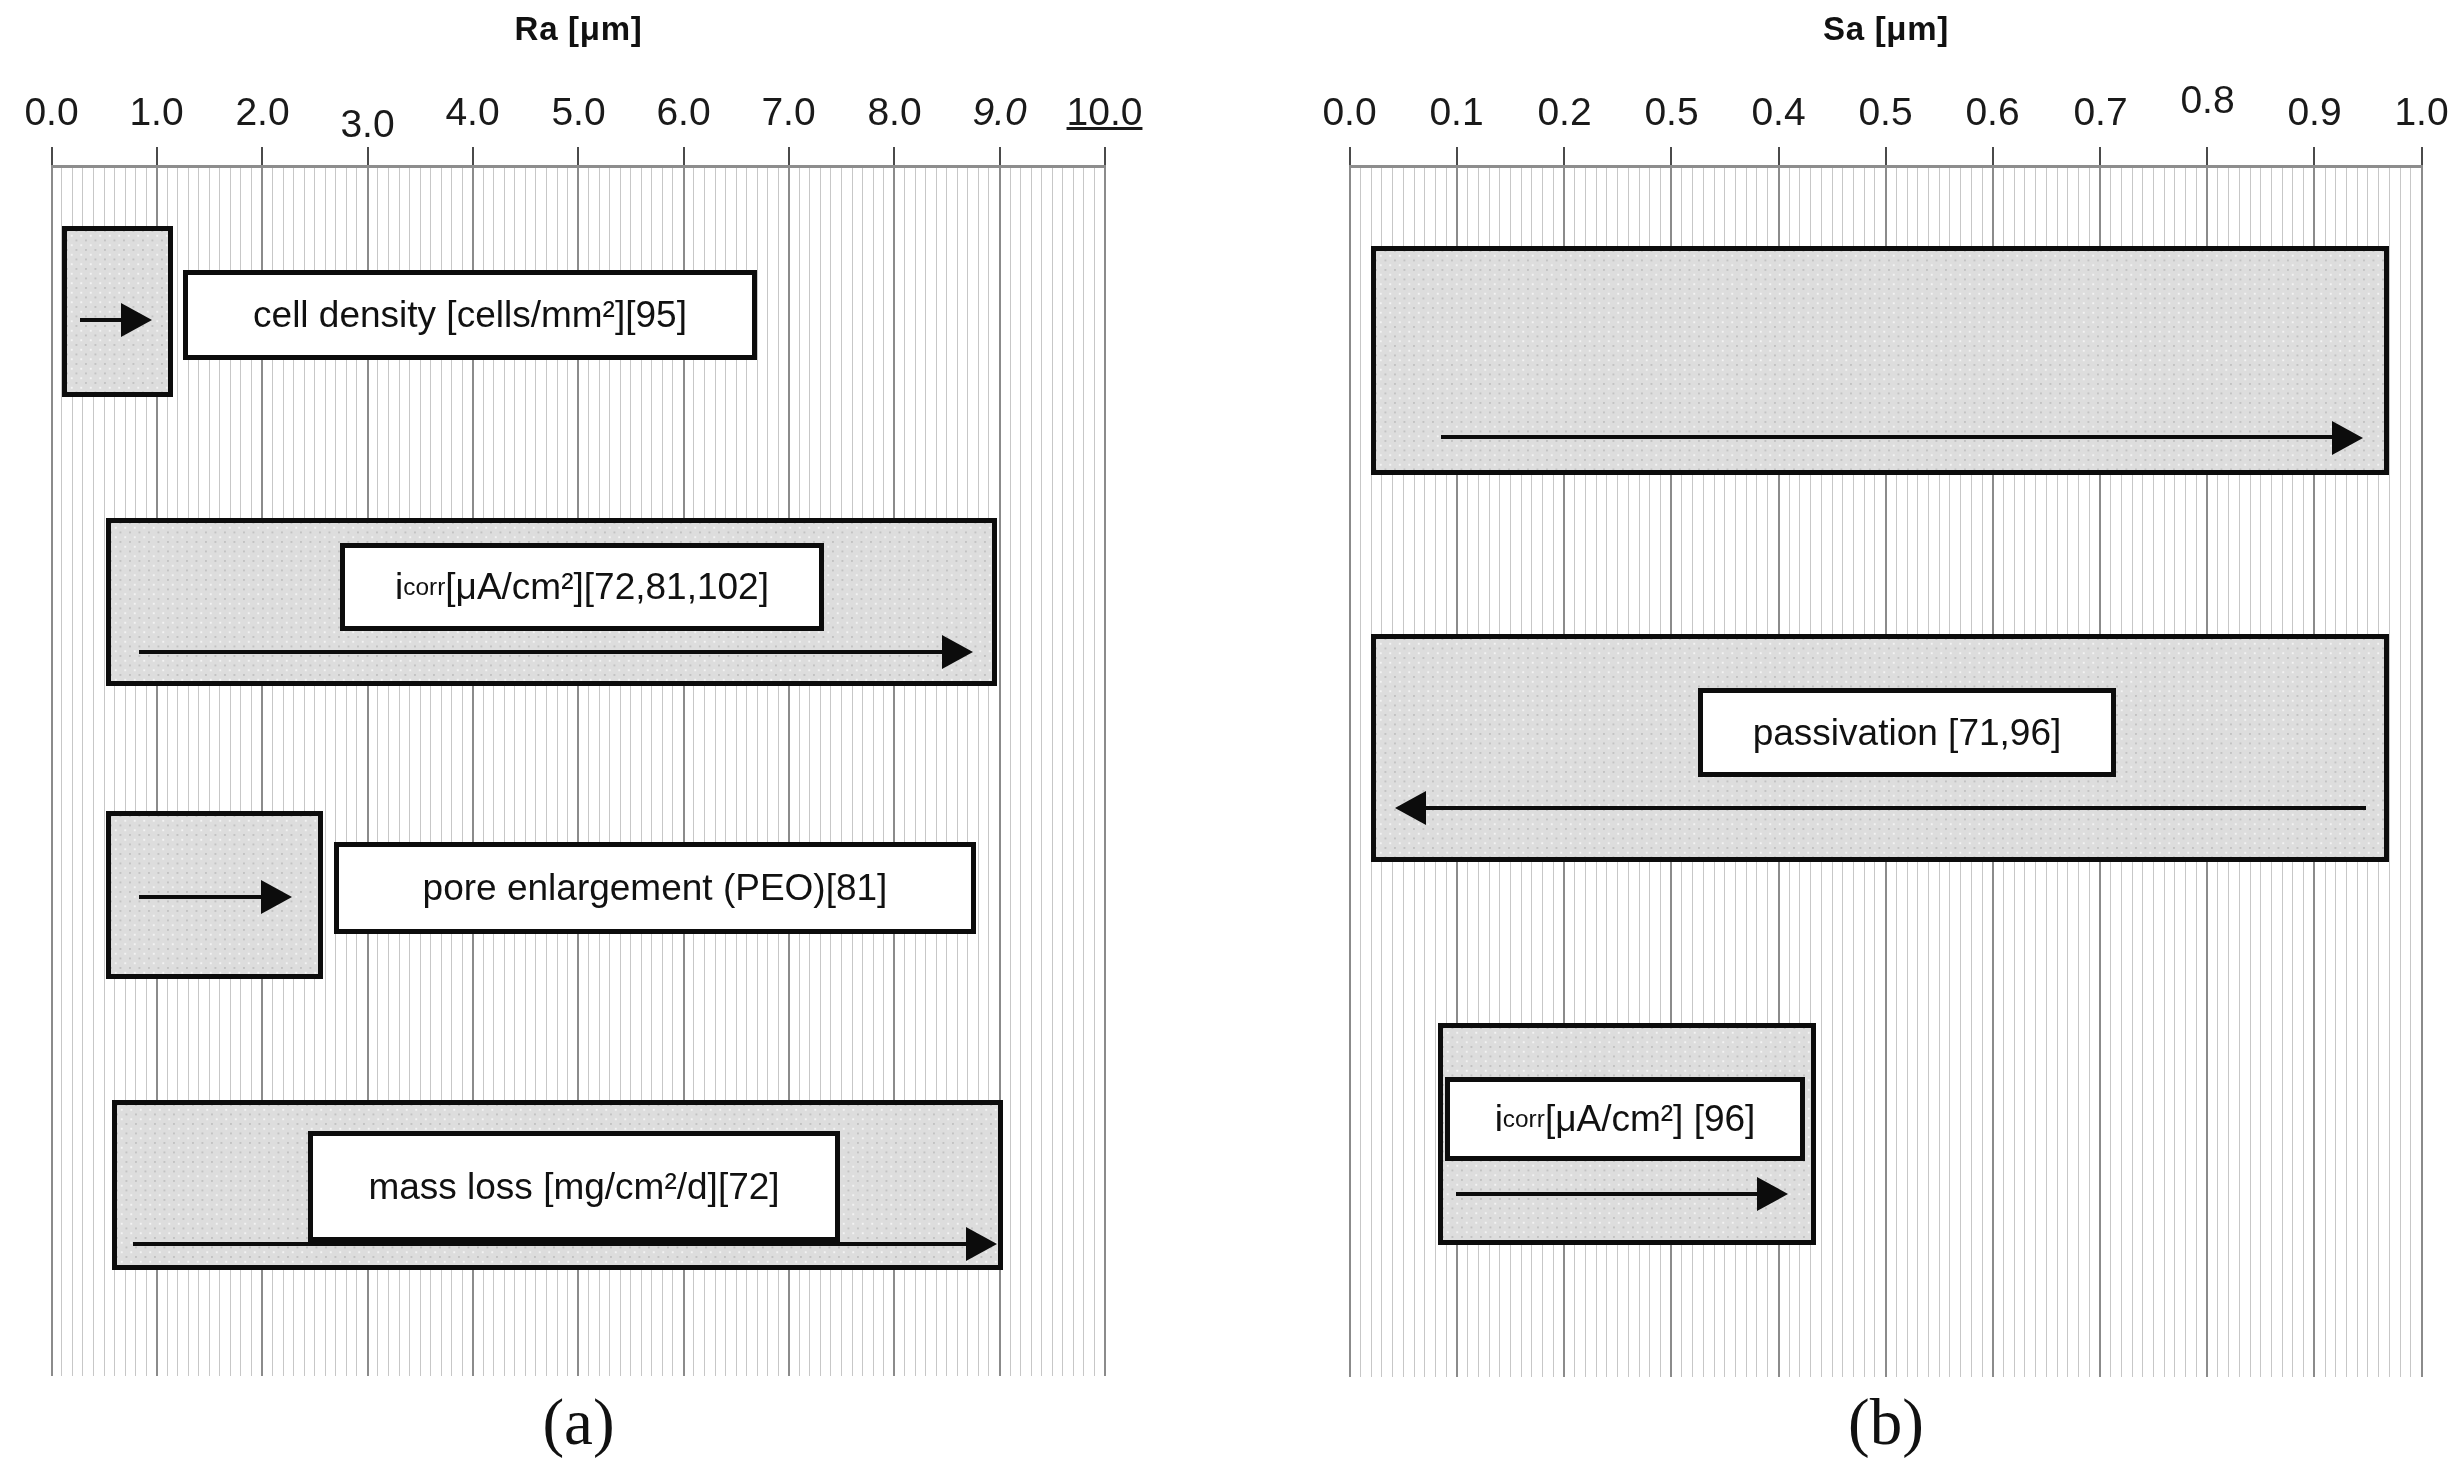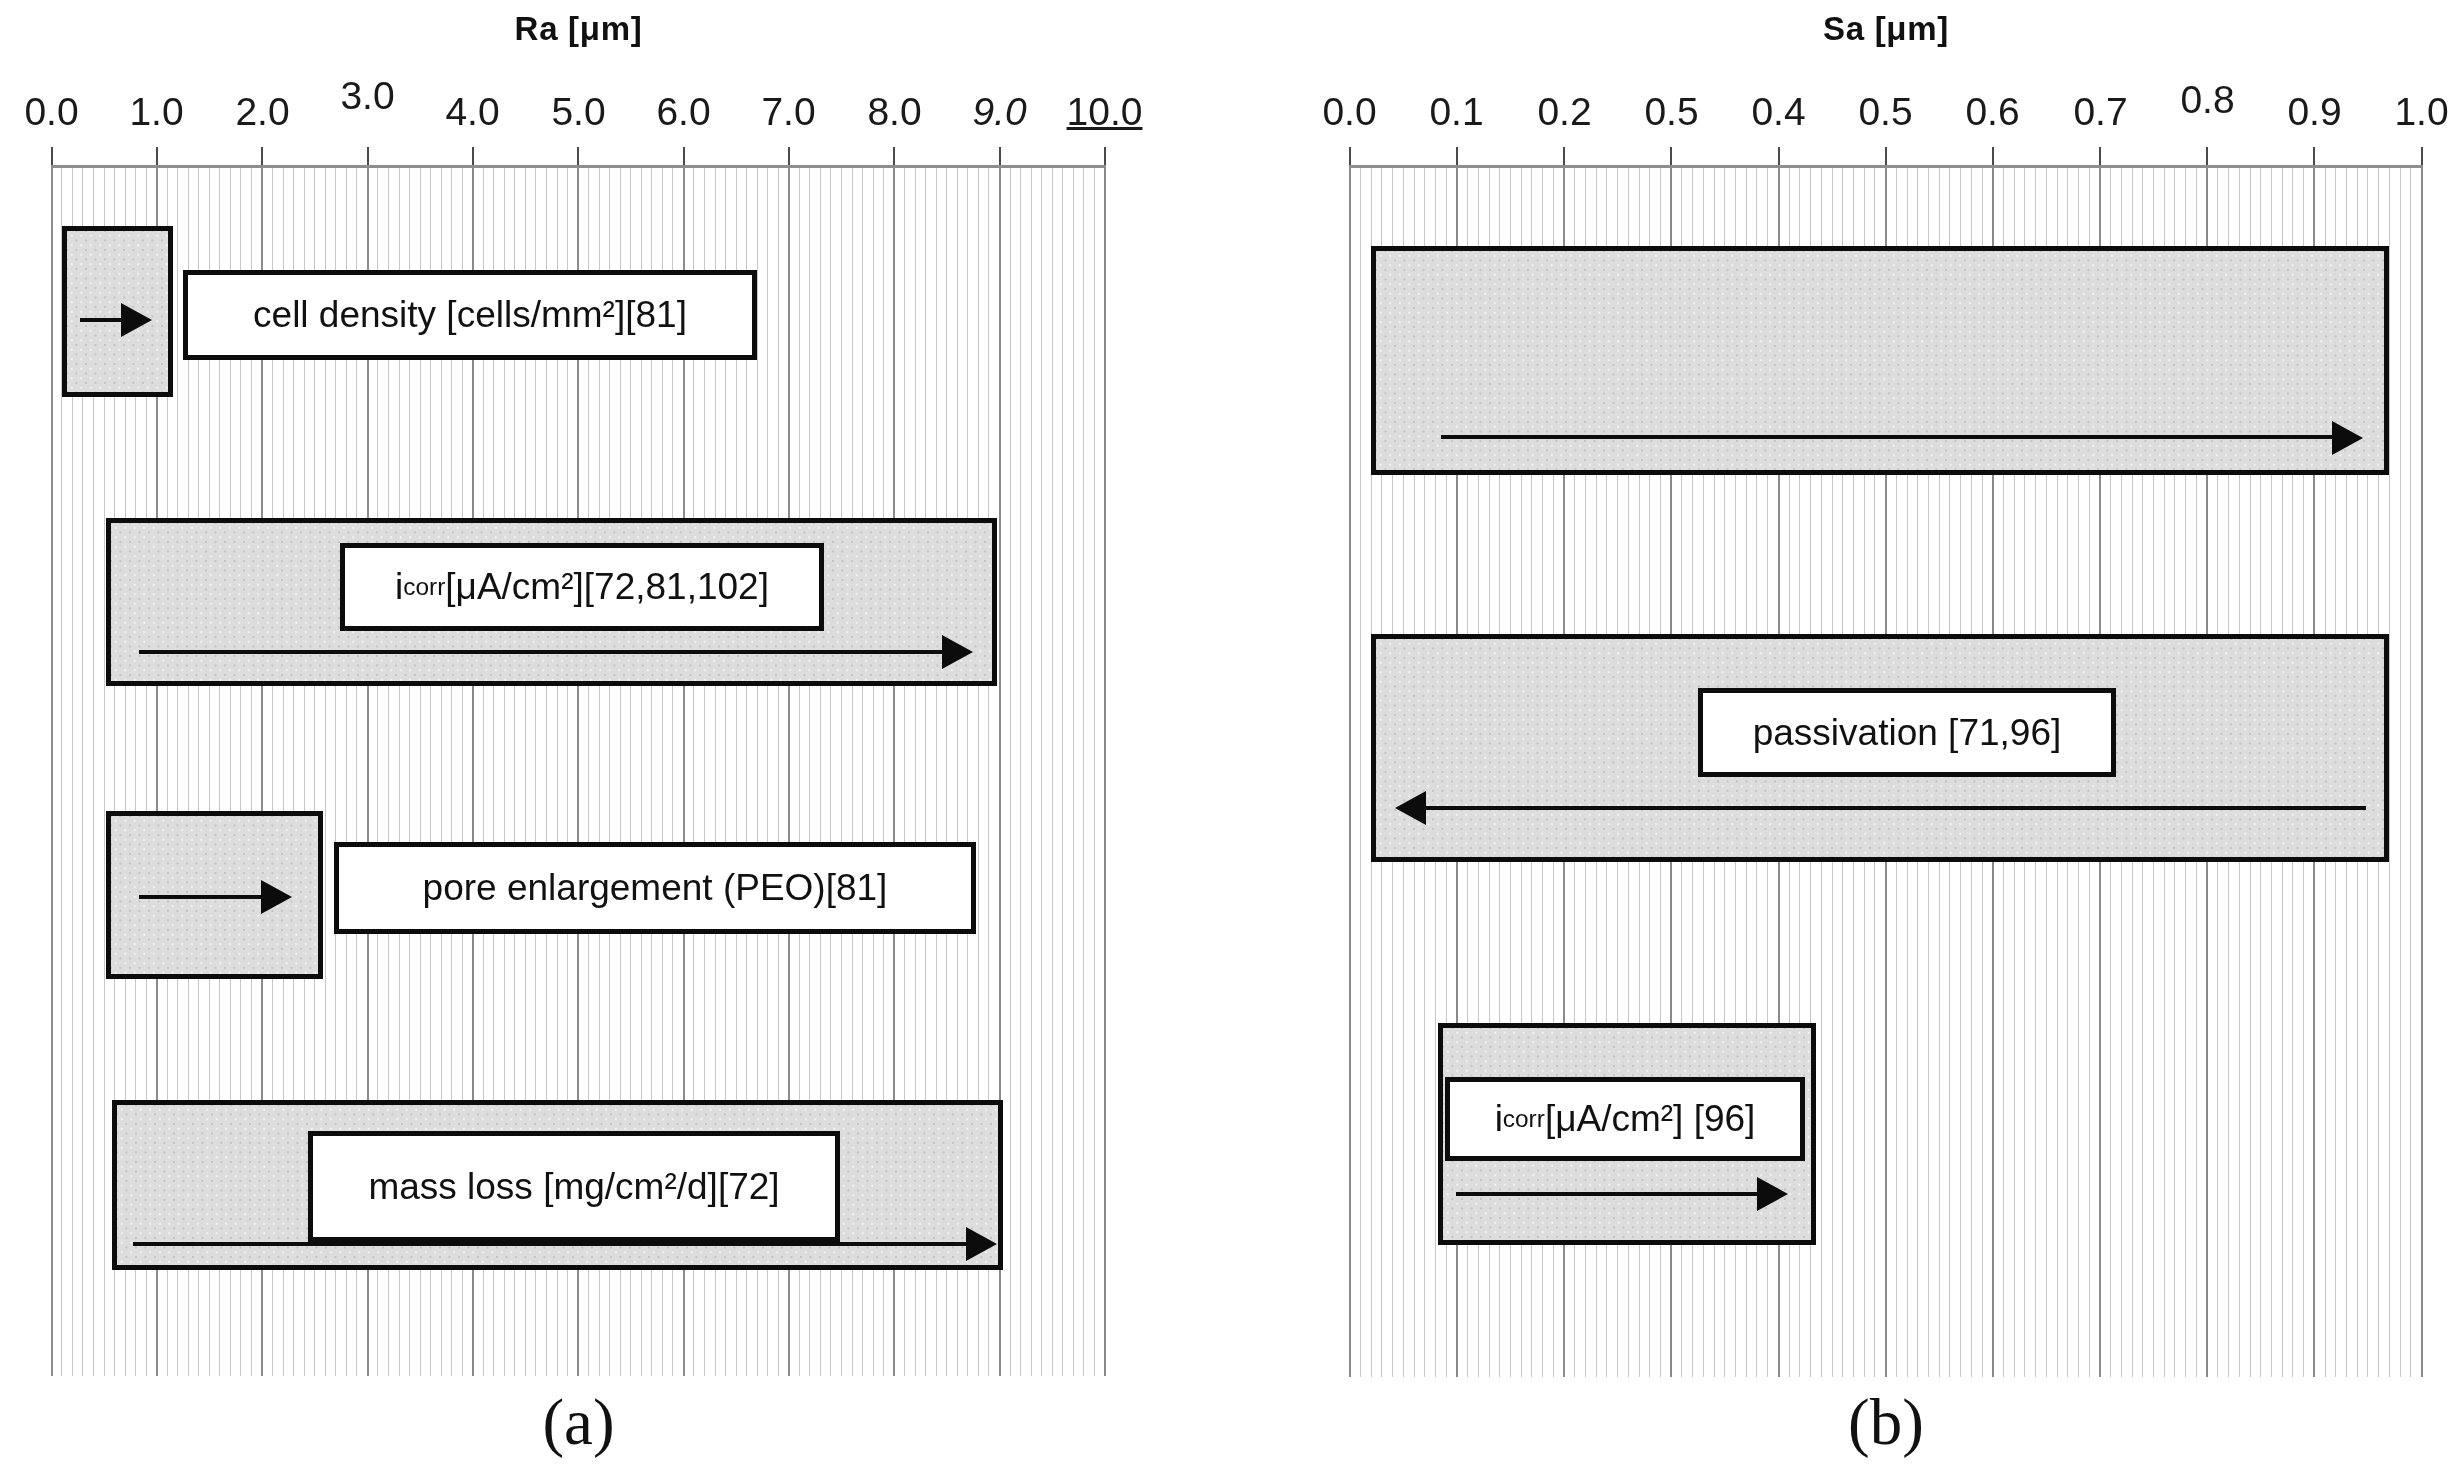--- a/index.html
+++ b/index.html
@@ -157,21 +157,21 @@
     <div class="tickmark" style="left: 51px; top: 147px; height: 17.6px;"></div>
     <div class="tick-label" style="left: -23px; top: 90px;">0.0</div>
     <div class="gl gl-major" style="left: 156px; top: 165px; height: 1211px;"></div>
     <div class="tickmark" style="left: 156px; top: 147px; height: 17.6px;"></div>
     <div class="tick-label" style="left: 82px; top: 90px;">1.0</div>
     <div class="gl gl-major" style="left: 261px; top: 165px; height: 1211px;"></div>
     <div class="tickmark" style="left: 261px; top: 147px; height: 17.6px;"></div>
     <div class="tick-label" style="left: 188px; top: 90px;">2.0</div>
     <div class="gl gl-major" style="left: 367px; top: 165px; height: 1211px;"></div>
     <div class="tickmark" style="left: 367px; top: 147px; height: 17.6px;"></div>
-    <div class="tick-label" style="left: 293px; top: 74px;">3.0</div>
+    <div class="tick-label" style="left: 293px; top: 102px;">3.0</div>
     <div class="gl gl-major" style="left: 472px; top: 165px; height: 1211px;"></div>
     <div class="tickmark" style="left: 472px; top: 147px; height: 17.6px;"></div>
     <div class="tick-label" style="left: 398px; top: 90px;">4.0</div>
     <div class="gl gl-major" style="left: 577px; top: 165px; height: 1211px;"></div>
     <div class="tickmark" style="left: 577px; top: 147px; height: 17.6px;"></div>
     <div class="tick-label" style="left: 504px; top: 90px;">5.0</div>
     <div class="gl gl-major" style="left: 683px; top: 165px; height: 1211px;"></div>
     <div class="tickmark" style="left: 683px; top: 147px; height: 17.6px;"></div>
     <div class="tick-label" style="left: 609px; top: 90px;">6.0</div>
     <div class="gl gl-major" style="left: 788px; top: 165px; height: 1211px;"></div>
@@ -184,21 +184,21 @@
     <div class="tickmark" style="left: 999px; top: 147px; height: 17.6px;"></div>
     <div class="tick-label" style="left: 925px; top: 90px; font-style: italic;">9.0</div>
     <div class="gl gl-major" style="left: 1104px; top: 165px; height: 1211px;"></div>
     <div class="tickmark" style="left: 1104px; top: 147px; height: 17.6px;"></div>
     <div class="tick-label" style="left: 1030px; top: 90px; text-decoration: underline;">10.0</div>
     <div class="plot-topline" style="left: 52px; top: 165px; width: 1053px;"></div>
     <div class="range-box" style="left: 62px; top: 226px; width: 111px; height: 171px;"></div>
     <div class="arrow-line" style="left: 80px; top: 318px; width: 44px;"></div>
     <div class="arrow-head right" style="left: 121px; top: 303px;"></div>
     <div class="label-box" style="left: 183px; top: 270px; width: 574px; height: 90px;">
-      <span>cell density [cells/mm²][81]</span>
+      <span>cell density [cells/mm²][95]</span>
     </div>
     <div class="range-box" style="left: 106px; top: 518px; width: 891px; height: 168px;"></div>
     <div class="arrow-line" style="left: 139px; top: 650px; width: 806px;"></div>
     <div class="arrow-head right" style="left: 942px; top: 635px;"></div>
     <div class="label-box" style="left: 340px; top: 543px; width: 484px; height: 88px;">
       <span>i</span>
       <span class="sub">corr</span>
       <span> [μA/cm²][72,81,102]</span>
     </div>
     <div class="range-box" style="left: 106px; top: 811px; width: 217px; height: 168px;"></div>

